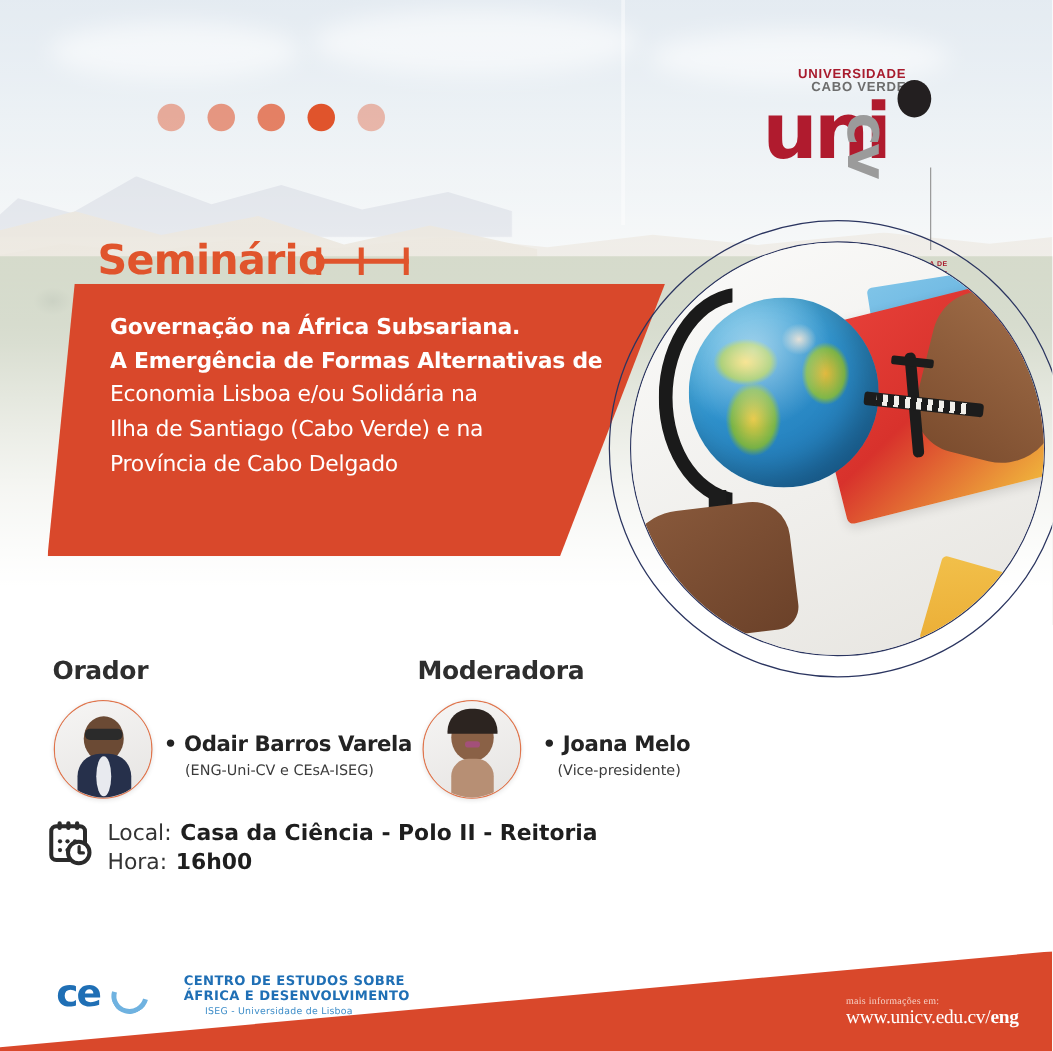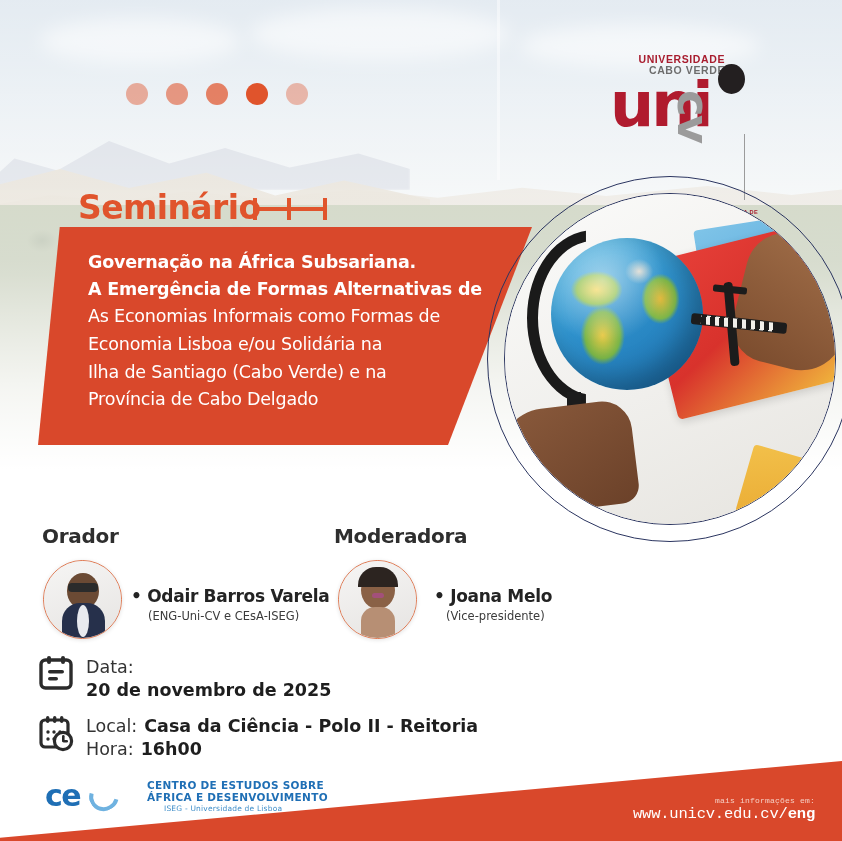--- a/index.html
+++ b/index.html
@@ -228,22 +228,22 @@
 
   svg.icosvg { position:absolute; left:0; top:0; }
 
   
   .wedge {
     position:absolute; left:0; top:761px; width:842px; height:80px;
     background:#D9482B;
     clip-path:polygon(100% 0%, 100% 100%, 0% 100%, 0% 96%);
   }
   .wedge-info {
-    position:absolute; right:27px; top:796px; text-align:right;
-    font-family:Liberation Mono, monospace;
+    position:absolute; right:27px; top:796px; text-align:left;
+    font-family:Liberation Serif, serif;
   }
   .wedge-small { font-size:8px; color:#f6cfc4; letter-spacing:.2px; }
   .wedge-url { font-size:15.5px; color:#fff; font-weight:400; letter-spacing:-.2px; }
   .wedge-url b { font-weight:700; }
 
   
   .cesa { position:absolute; left:45px; top:779px; display:flex; align-items:center; }
   .cesa-mark { position:relative; width:82px; height:34px; }
   .cesa-word {
     position:absolute; left:0; top:0; font-size:30px; font-weight:700; color:#1f6fb5;
@@ -319,21 +319,20 @@
   <div class="hbar">
     <i class="rod"></i>
       <i class="cap1"></i>
       <i class="cap2"></i>
       <i class="cap3"></i>
   </div>
 
   <div class="banner">
     <div class="bold">Governação na África Subsariana.</div>
     <div class="bold">A Emergência de Formas Alternativas de</div>
-    <div class="reg">As Economias Informais como Formas de</div>
     <div class="reg">Economia Lisboa e/ou Solidária na</div>
     <div class="reg">Ilha de Santiago (Cabo Verde) e na</div>
     <div class="reg">Província de Cabo Delgado</div>
   </div>
 
   <div class="globe-ring"></div>
   <div class="globe-wrap">
     <div class="gp-bg"></div>
     <div class="gp-book2"></div>
     <div class="gp-book"></div>
@@ -369,35 +368,20 @@
       <div class="av-head" style="left:22px;top:10px;width:34px;height:38px;background:#8a6146;"></div>
       <div class="av-head" style="left:19px;top:6px;width:40px;height:20px;background:#2c2420;border-radius:18px 18px 0 0;"></div>
       <div class="av-head" style="left:22px;top:46px;width:34px;height:34px;background:#b78f74;border-radius:14px 14px 0 0;"></div>
       <div class="av-head" style="left:33px;top:32px;width:12px;height:5px;background:#a3507a;border-radius:3px;"></div>
     </div>
     <div class="person-name" style="left:434px;top:70px;">• Joana Melo</div>
     <div class="person-aff" style="left:446px;top:93px;">(Vice-presidente)</div>
   </div>
 
   <div class="info">
-    <div class="info-row">
-      <div class="ico">
-        <svg class="icosvg" width="36" height="38" viewBox="0 0 36 38">
-          <rect x="3" y="5" width="30" height="28" rx="4.5" fill="none" stroke="#2b2b2b" stroke-width="3.4"></rect>
-          <rect x="9" y="1" width="4" height="8" rx="2" fill="#2b2b2b"></rect>
-          <rect x="23" y="1" width="4" height="8" rx="2" fill="#2b2b2b"></rect>
-          <rect x="10" y="15" width="16" height="3.6" rx="1.8" fill="#2b2b2b"></rect>
-          <rect x="10" y="22" width="10" height="3.6" rx="1.8" fill="#2b2b2b"></rect>
-        </svg>
-      </div>
-      <div class="info-text">
-        <div class="t-reg">Data:</div>
-        <div class="t-bold">20 de novembro de 2025</div>
-      </div>
-    </div>
 
     <div class="info-row">
       <div class="ico">
         <svg class="icosvg" width="36" height="40" viewBox="0 0 36 40">
           <rect x="3" y="6" width="27" height="27" rx="4" fill="none" stroke="#2b2b2b" stroke-width="3.2"></rect>
           <rect x="8" y="2" width="3.4" height="7" rx="1.7" fill="#2b2b2b"></rect>
           <rect x="15" y="2" width="3.4" height="7" rx="1.7" fill="#2b2b2b"></rect>
           <rect x="22" y="2" width="3.4" height="7" rx="1.7" fill="#2b2b2b"></rect>
           <circle cx="10" cy="18" r="1.7" fill="#2b2b2b"></circle>
           <circle cx="16" cy="18" r="1.7" fill="#2b2b2b"></circle>

